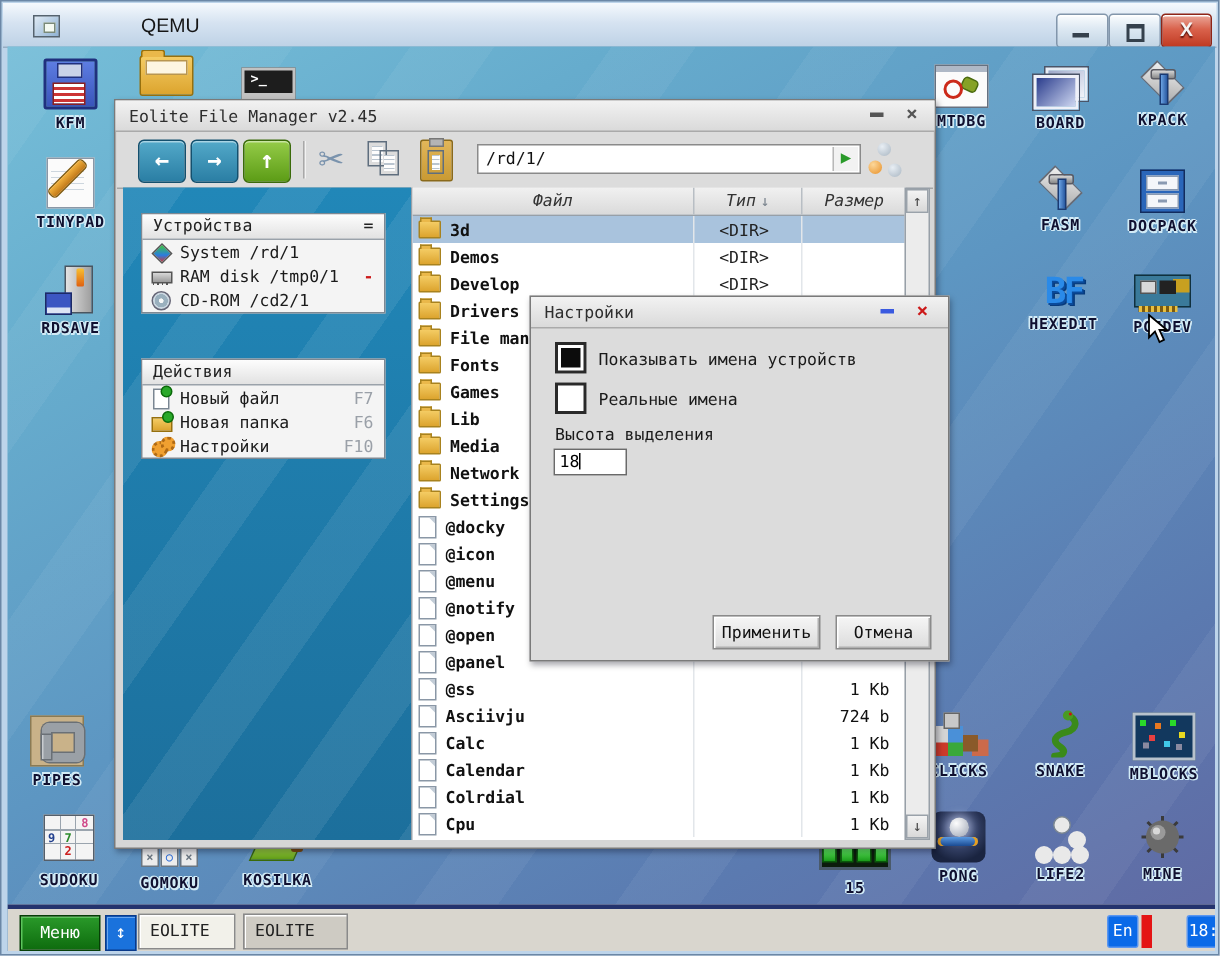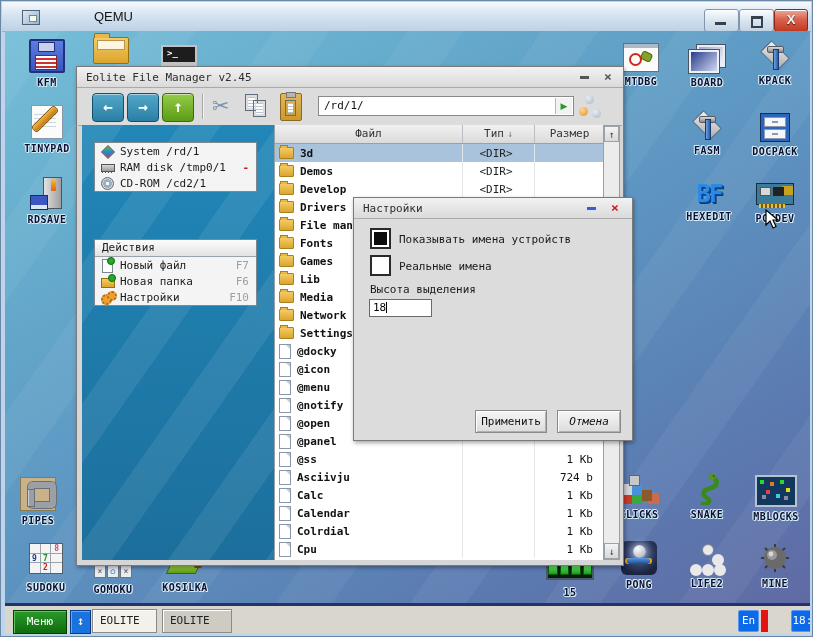--- a/index.html
+++ b/index.html
@@ -170,21 +170,21 @@
     background:radial-gradient(circle,#f8f8f8 18%,#9ab0be 22% 55%,#ccd8e2 58%);}
   .ac-newfile::before{content:'';position:absolute;left:1px;top:0;width:9px;height:12px;background:#fff;border:1px solid #7a8692;}
   .ac-newfile::after{content:'';position:absolute;right:-1px;top:-2px;width:6px;height:6px;border-radius:50%;background:#2aa82a;border:1px solid #0a6a0a;}
   .ac-newfolder::before{content:'';position:absolute;left:0;top:3px;width:12px;height:8px;background:linear-gradient(#f4cc64,#dca42e);border:1px solid #96700e;}
   .ac-newfolder::after{content:'';position:absolute;right:-2px;top:-1px;width:6px;height:6px;border-radius:50%;background:#2aa82a;border:1px solid #0a6a0a;}
   .ac-settings::before{content:'';position:absolute;left:0;top:3px;width:7px;height:7px;border-radius:50%;border:2px dotted #b06a14;background:#f0a030;}
   .ac-settings::after{content:'';position:absolute;left:6px;top:0;width:6px;height:6px;border-radius:50%;border:2px dotted #b06a14;background:#f0a030;}
 
   .e-list{position:absolute;left:197px;top:58px;width:329px;bottom:5px;background:#fff;border-left:1px solid #98a0a8;overflow:hidden;}
   .lheader{height:18px;background:linear-gradient(#f1f1f1,#dadada);border-bottom:1px solid #98a0a8;display:flex;font-size:11px;color:#333;}
-  .hcell{line-height:17px;text-align:center;border-right:1px solid #b8bec4;box-sizing:border-box;}
+  .hcell{line-height:17px;text-align:center;border-right:1px solid #b8bec4;box-sizing:border-box;font-style:italic;}
   .hc-name{width:188px;}
   .hc-type{width:72px;}
   .hc-size{width:69px;border-right:none;}
   .sorticon{color:#78828c;font-size:10px;margin-left:3px;}
   .frow{height:18px;display:flex;align-items:center;font-size:11px;color:#111;position:relative;}
   .frow.sel{background:#a9c3dd;}
   .frow .fic{margin-left:4px;flex:none;}
   .fi-folder{width:13px;height:10px;background:linear-gradient(#f4cc64,#dca42e);border:1px solid #a8821e;border-radius:1px;position:relative;}
   .fi-folder::before{content:'';position:absolute;top:-3px;left:0;width:6px;height:2px;background:#eab84a;border:1px solid #a8821e;border-bottom:none;}
   .fi-file{width:10px;height:13px;background:#fff;border:1px solid #8a97a6;position:relative;}
@@ -195,21 +195,21 @@
   .frow::after{content:'';position:absolute;left:187px;top:0;bottom:0;width:1px;background:#e2e6ea;box-shadow:72px 0 0 #e2e6ea;}
   .e-scroll{position:absolute;left:526px;top:58px;width:17px;bottom:5px;background:#ececec;border:1px solid #98a0a8;box-sizing:border-box;}
   .sbtn{position:absolute;left:0;right:0;height:16px;background:linear-gradient(#f4f4f4,#d8d8d8);border:1px solid #9aa2aa;
     text-align:center;line-height:15px;font-size:10px;color:#444;box-sizing:border-box;}
 
   
   #dlg{left:348px;top:166px;width:280px;height:244px;z-index:3;background:#dcdcdc;}
   .cbx{position:absolute;left:16px;width:17px;height:17px;background:#fff;border:2px solid #2a2a2a;}
   .cbx.checked::after{content:'';position:absolute;inset:2px;background:#0c0c0c;}
   .dlabel2{position:absolute;font-size:11px;color:#1a1a1a;white-space:nowrap;}
-  .hinput{position:absolute;left:15px;top:101px;width:63px;height:18px;background:#fff;border:1px solid #6a6a6a;box-sizing:border-box;
+  .hinput{position:absolute;left:15px;top:101px;width:49px;height:18px;background:#fff;border:1px solid #6a6a6a;box-sizing:border-box;
     font-size:11px;line-height:16px;padding-left:3px;}
   .caret{display:inline-block;width:1px;height:11px;background:#000;vertical-align:-2px;}
   .dbtn{position:absolute;top:212px;height:23px;background:linear-gradient(#f6f6f6,#dcdcdc);border:1px solid #8a8a8a;
     box-shadow:inset 1px 1px 0 #fff,inset -1px -1px 0 #b0b0b0;font-size:11px;color:#111;text-align:center;line-height:21px;box-sizing:border-box;}
 
   
   .taskbar{position:absolute;left:0;right:0;top:572px;height:31px;background:#d9d6ce;border-top:3px solid #24336e;box-sizing:border-box;z-index:5;}
   .tb-menu{position:absolute;left:8px;top:4px;width:52px;height:22px;background:linear-gradient(#2a9a2a,#0e6c0e);
     border:1px solid #063e06;box-shadow:inset 1px 1px 0 #5cc45c;color:#fff;font-size:11px;text-align:center;line-height:21px;}
   .tb-ud{position:absolute;left:65px;top:4px;width:19px;height:22px;background:#1a72dc;border:1px solid #0a3a8a;
@@ -398,20 +398,24 @@
           <div class="gobtn">▶</div>
         </div>
         <div class="ball gray" style="left:507px;top:7px;"></div>
         <div class="ball orange" style="left:501px;top:19px;"></div>
         <div class="ball gray" style="left:514px;top:21px;"></div>
       </div>
 
       <div class="e-side"></div>
 
       <div class="panel" style="top:75px;">
+        <div class="ptitle">
+          <span>Устройства</span>
+          <span>=</span>
+        </div>
         <div id="device-items">
             <div class="p-item">
               <div class="dvic dv-system"></div>
               <div class="p-label">System /rd/1</div>
             </div>
             <div class="p-item">
               <div class="dvic dv-ram"></div>
               <div class="p-label">RAM disk /tmp0/1</div>
               <div class="p-badge">-</div>
             </div>
@@ -608,21 +612,21 @@
       <div class="dlabel2" style="left:45px;top:35px;">Показывать имена устройств</div>
       <div class="cbx" style="top:57px;"></div>
       <div class="dlabel2" style="left:45px;top:62px;">Реальные имена</div>
 
       <div class="dlabel2" style="left:16px;top:85px;">Высота выделения</div>
       <div class="hinput">
         <span>18</span><span class="caret"></span>
       </div>
 
       <div class="dbtn" style="left:121px;width:72px;">Применить</div>
-      <div class="dbtn" style="left:203px;width:64px;font-style:italic;">Отмена</div>
+      <div class="dbtn" style="left:203px;width:64px;">Отмена</div>
     </div>
 
     <div class="taskbar">
       <div class="tb-menu">Меню</div>
       <div class="tb-ud">↕</div>
       <div class="tb-task active" style="left:87px;width:65px;">EOLITE</div>
       <div class="tb-task inactive" style="left:157px;width:70px;">EOLITE</div>
       <div class="tb-blue" style="left:733px;width:21px;">En</div>
       <div class="tb-red"></div>
       <div class="tb-blue" style="left:766px;width:36px;margin-left:20px;">18:47</div>

